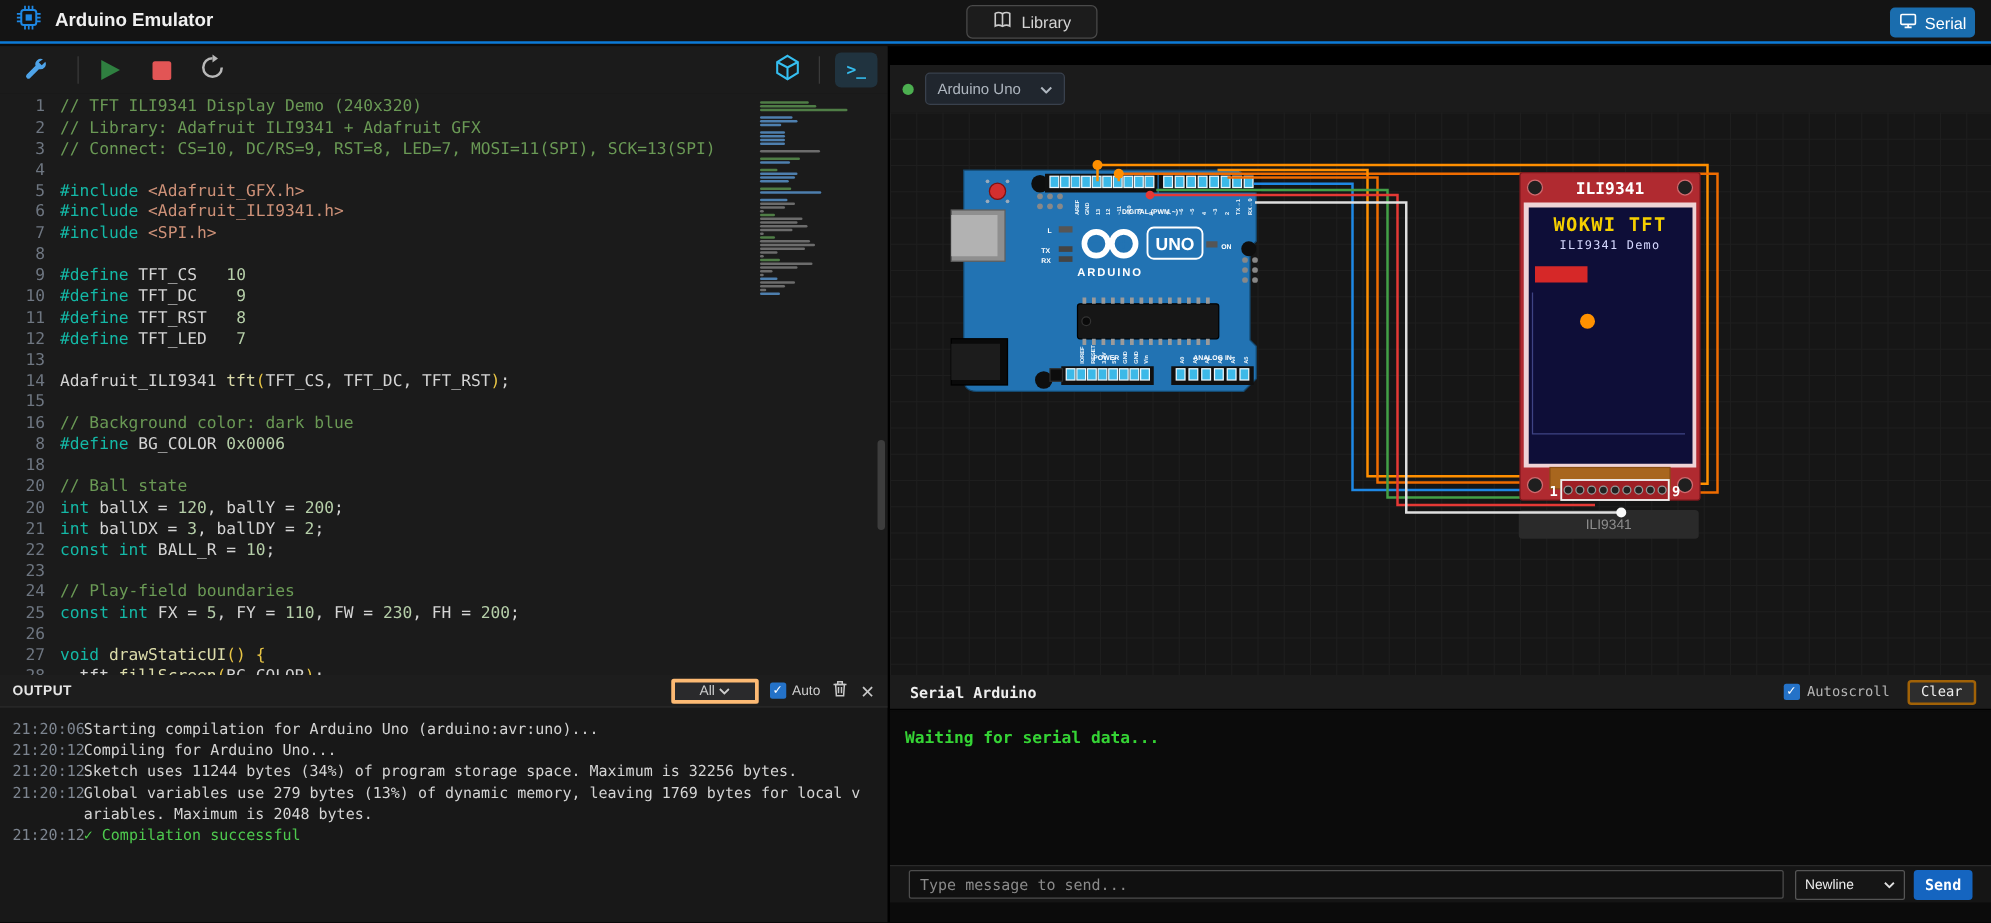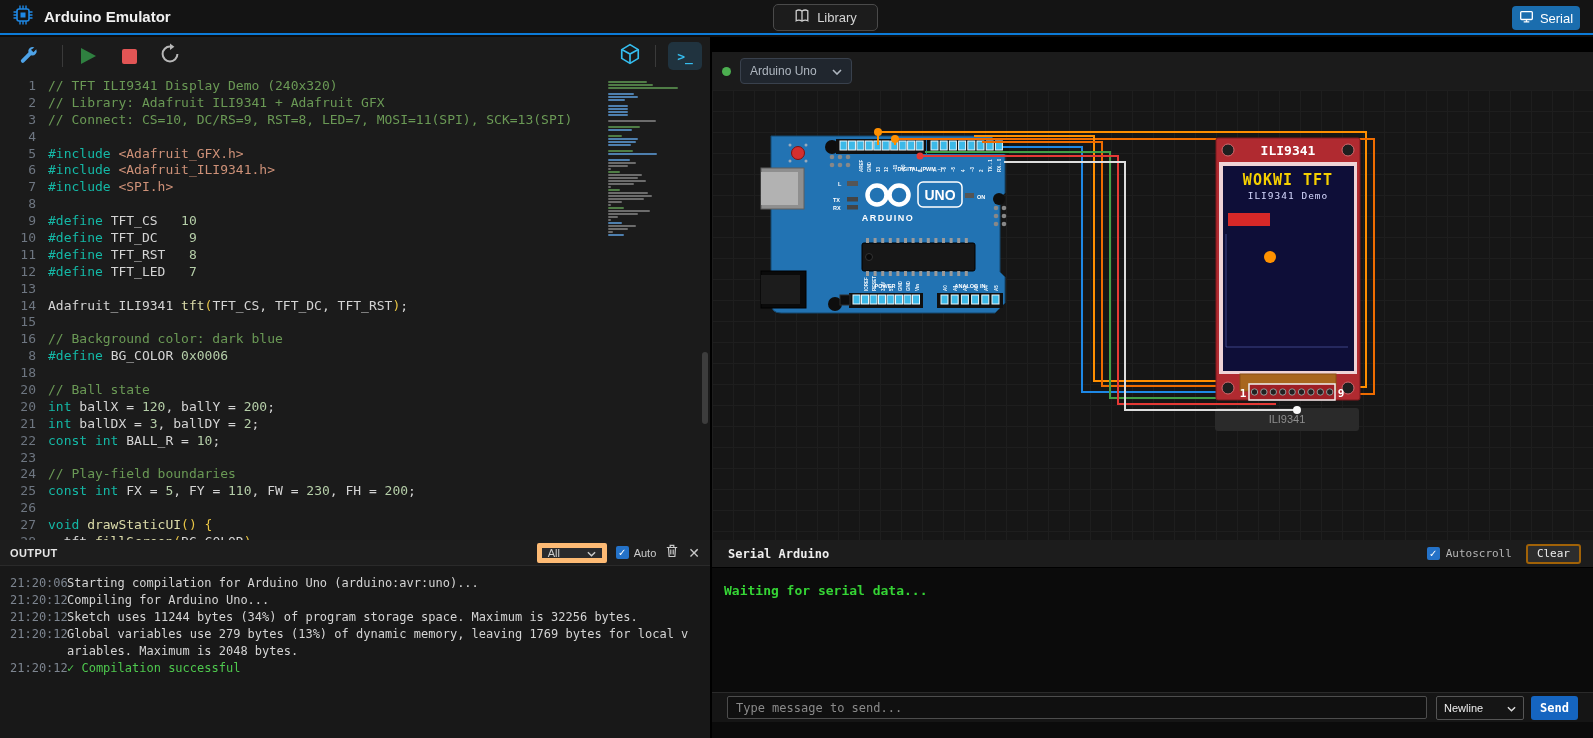--- a/index.html
+++ b/index.html
@@ -52,22 +52,22 @@
   .canvas { position:absolute; top:38px; left:0; width:881px; height:465px; background:#161616;
     background-image:linear-gradient(#1e1e1e 1px,transparent 1px),linear-gradient(90deg,#1e1e1e 1px,transparent 1px);
     background-size:21px 21px; }
   .canvas svg { position:absolute; left:0; top:0; }
   
   .bottom { position:absolute; top:540px; left:0; width:1593px; height:198px; background:#000; }
   .output-pane { position:absolute; left:0; top:0; width:710px; height:198px; background:#181818; }
   .o-header { height:26px; background:#1d1d1d; border-bottom:1px solid #2a2a2a; display:flex; align-items:center; }
   .o-title { font-size:11px; font-weight:bold; color:#e6e6e6; margin-left:10px; letter-spacing:.4px; }
   .o-controls { margin-left:auto; display:flex; align-items:center; gap:9px; margin-right:10px; }
-  .mini-select { height:20px; width:70px; background:#2a2a2c; border:5px solid #fdba74; border-radius:2px; color:#ccc; font-size:11px;
-    display:flex; align-items:center; justify-content:space-between; padding:0 6px; }
+  .mini-select { height:20px; width:70px; background:#2a2a2c; border:3px solid #fdba74; border-radius:2px; color:#ccc; font-size:11px;
+    display:flex; align-items:center; justify-content:space-between; padding:0 20px; }
   .cbx { width:13px; height:13px; background:#2472c8; border-radius:2px; color:#fff; font-size:10px; line-height:13px; text-align:center; flex:none; }
   .cbx-label { color:#ccc; font-size:11px; margin-left:-4px; }
   .x-close { color:#c8c8c8; font-size:14px; line-height:14px; }
   .o-logs { position:absolute; top:27px; left:0; width:710px; bottom:0; padding-top:8px;
     font-family:"DejaVu Sans Mono",monospace; font-size:12px; }
   .log-row { position:relative; padding-left:67px; padding-right:20px; color:#d4d4d4; line-height:17px; word-break:break-all; }
   .log-time { position:absolute; left:10px; color:#7d8590; }
   .log-success .log-msg { color:#4ec94e; }
   .serial-pane { position:absolute; left:712px; top:0; width:881px; height:198px; background:#0b0b0b; }
   .s-header { height:28px; background:#1c1c1c; border-bottom:1px solid #000; display:flex; align-items:center; }

